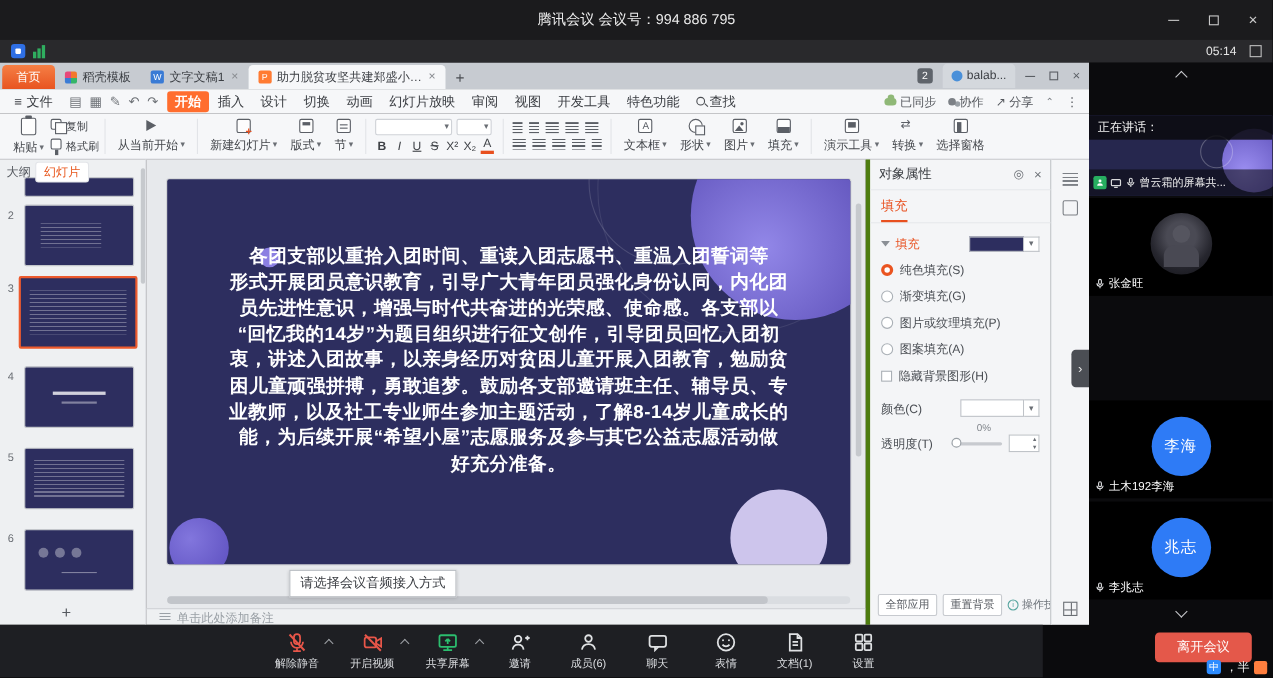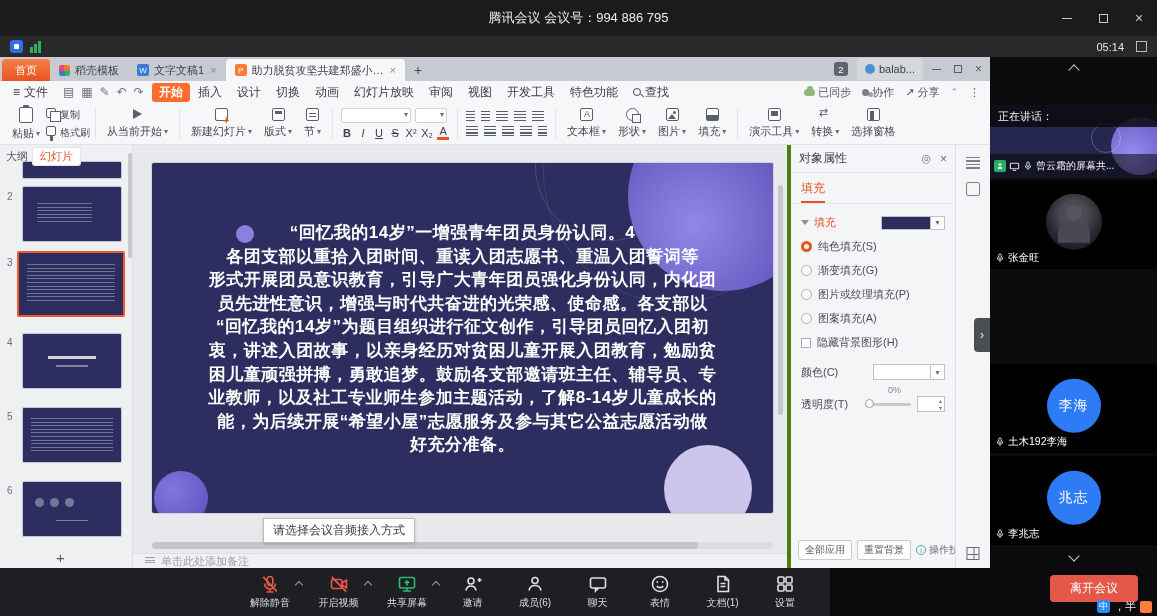--- a/index.html
+++ b/index.html
@@ -175,21 +175,21 @@
 .rail-box{width:14px;height:14px;margin:13px auto 0;border:1.4px solid #7c8086;border-radius:2px}
 .rail-grid{position:absolute;bottom:8px;left:50%;transform:translateX(-50%);width:13px;height:13px;border:1.2px solid #6a6e74}
 .rail-grid::before{content:"";position:absolute;left:50%;top:0;bottom:0;width:1.2px;background:#6a6e74}
 .rail-grid::after{content:"";position:absolute;top:50%;left:0;right:0;height:1.2px;background:#6a6e74}
 #collapse{position:absolute;left:974px;top:318px;width:16px;height:34px;background:#4b4e54;border-radius:4px 0 0 4px;color:#e8e8e8;display:flex;align-items:center;justify-content:center;font-size:12px;z-index:5}
 
 
 #tooltip{position:absolute;left:263px;top:518px;background:#fff;border:1px solid #b9bdc2;padding:3px 9px;font-size:12px;color:#3a3d42;box-shadow:0 1px 3px rgba(0,0,0,.18);z-index:30;white-space:nowrap}
 
 
-#meetbar{position:absolute;left:0;top:568px;width:830px;height:48px;background:#1e1f23}
+#meetbar{position:absolute;left:0;top:568px;width:948px;height:48px;background:#1e1f23}
 #meetbtns{position:absolute;left:250px;top:0;width:552px;height:48px;display:flex;justify-content:space-between;align-items:center}
 .mbtn{position:relative;display:flex;flex-direction:column;align-items:center;gap:2px;color:#dcdee1;font-size:10px;min-width:34px}
 .mbtn svg{display:block}
 .caret{position:absolute;right:-12px;top:8px;width:6px;height:6px;border-left:1.6px solid #9b9ea3;border-top:1.6px solid #9b9ea3;transform:rotate(45deg)}
 
 
 #panel{position:absolute;left:990px;top:57px;width:167px;height:559px;background:#0b0b0d;overflow:hidden}
 .p-up{position:absolute;left:50%;top:9px;margin-left:-4px;width:8px;height:8px;border-left:1.7px solid #c9cacd;border-top:1.7px solid #c9cacd;transform:rotate(45deg)}
 .p-down{position:absolute;left:50%;top:495px;margin-left:-4px;width:8px;height:8px;border-left:1.7px solid #c9cacd;border-top:1.7px solid #c9cacd;transform:rotate(225deg)}
 .speak{position:absolute;left:0;top:48px;width:167px;height:73px;background:#26274e;overflow:hidden}
@@ -490,21 +490,20 @@
 
   <div id="canvas">
     <div id="slide">
       <div class="dec dec-ring2"></div>
       <div class="dec dec-ring1"></div>
       <div class="dec dec-big"></div>
       <div class="dec dec-light"></div>
       <div class="dec dec-small"></div>
       <div class="dec dec-tiny"></div>
       <div class="sl-text">
-        <div>“回忆我的14岁”一增强青年团员身份认同。4</div>
         <div>各团支部以重拾入团时间、重读入团志愿书、重温入团誓词等</div>
         <div>形式开展团员意识教育，引导广大青年团员强化身份认同，内化团</div>
         <div>员先进性意识，增强与时代共奋进的光荣感、使命感。各支部以</div>
         <div>“回忆我的14岁”为题目组织进行征文创作，引导团员回忆入团初</div>
         <div>衷，讲述入团故事，以亲身经历对贫困儿童开展入团教育，勉励贫</div>
         <div>困儿童顽强拼搏，勇敢追梦。鼓励各支部邀请班主任、辅导员、专</div>
         <div>业教师，以及社工专业师生参加主题活动，了解8-14岁儿童成长的</div>
         <div>能，为后续开展“希望小屋”志愿服务及参与其它公益志愿活动做</div>
         <div>好充分准备。</div>
       </div>

